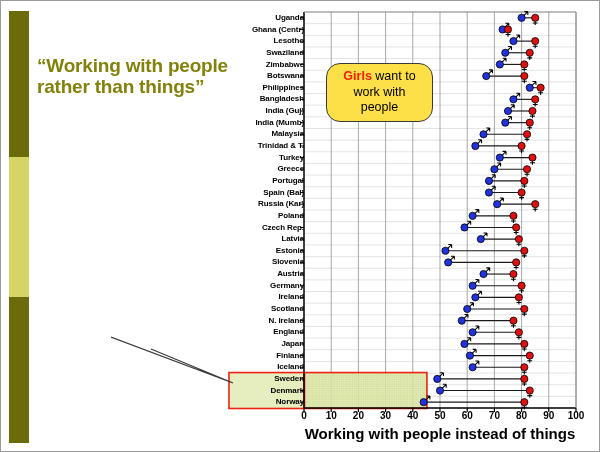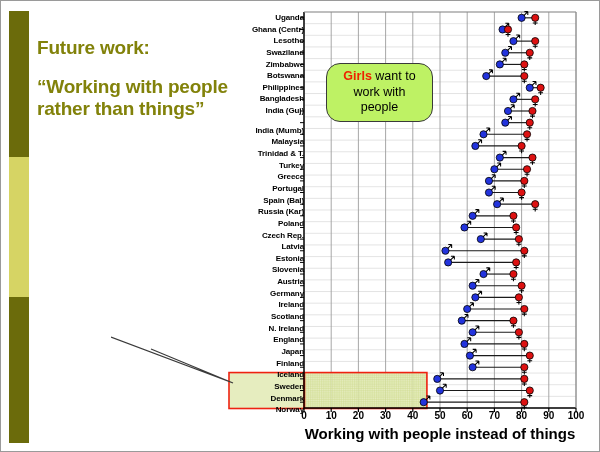--- a/index.html
+++ b/index.html
@@ -29,21 +29,21 @@
     position:absolute; left:36px; top:36px; width:200px;
     color:#82820a;
     font-weight:bold; font-size:19px; line-height:1.12;
     letter-spacing:-0.2px;
   }
   #headline .ln2 { display:block; margin-top:18px; }
 
   
   .callout {
     position:absolute;
-    background:#bef264;
+    background:#fde047;
     border:1.3px solid #3a3a3a;
     border-radius:14px;
     text-align:center;
     color:#000;
     font-size:12.5px; line-height:1.25;
     padding:5px 7px;
     z-index:40;
   }
   #callout-girls { left:325px; top:62px; width:107px; }
   #callout-girls .hl { color:#ee2200; font-weight:bold; }
@@ -76,21 +76,20 @@
 </head>
 <body>
 
 <div id="frame">
 
   <div class="sb" id="sb-top"></div>
   <div class="sb" id="sb-mid"></div>
   <div class="sb" id="sb-bot"></div>
 
   <div id="headline">
-    <span>Future work:</span>
     <span class="ln2">“Working with people rather than things”</span>
   </div>
 
   <svg id="chart" viewBox="0 0 600 452" preserveAspectRatio="none">
       <rect x="303" y="11" width="272" height="396" fill="#ffffff"></rect>
       <line x1="303" y1="11" x2="575" y2="11" stroke="#d9d9d9" stroke-width="0.7"></line>
       <line x1="303" y1="22.647058823529413" x2="575" y2="22.647058823529413" stroke="#d9d9d9" stroke-width="0.7"></line>
       <line x1="303" y1="34.294117647058826" x2="575" y2="34.294117647058826" stroke="#d9d9d9" stroke-width="0.7"></line>
       <line x1="303" y1="45.94117647058823" x2="575" y2="45.94117647058823" stroke="#d9d9d9" stroke-width="0.7"></line>
       <line x1="303" y1="57.588235294117645" x2="575" y2="57.588235294117645" stroke="#d9d9d9" stroke-width="0.7"></line>
@@ -570,21 +569,21 @@
   <div id="ylabels" style="top: 11px;">
       <div style="height: 11.6471px; line-height: 11.6471px;">Uganda</div>
       <div style="height: 11.6471px; line-height: 11.6471px;">Ghana (Centr)</div>
       <div style="height: 11.6471px; line-height: 11.6471px;">Lesotho</div>
       <div style="height: 11.6471px; line-height: 11.6471px;">Swaziland</div>
       <div style="height: 11.6471px; line-height: 11.6471px;">Zimbabwe</div>
       <div style="height: 11.6471px; line-height: 11.6471px;">Botswana</div>
       <div style="height: 11.6471px; line-height: 11.6471px;">Philippines</div>
       <div style="height: 11.6471px; line-height: 11.6471px;">Bangladesh</div>
       <div style="height: 11.6471px; line-height: 11.6471px;">India (Guj)</div>
-      <div style="height: 11.6471px; line-height: 11.6471px; margin-top: 8px;">India (Mumb)</div>
+      <div style="height: 11.6471px; line-height: 11.6471px;">India (Mumb)</div>
       <div style="height: 11.6471px; line-height: 11.6471px;">Malaysia</div>
       <div style="height: 11.6471px; line-height: 11.6471px;">Trinidad &amp; T.</div>
       <div style="height: 11.6471px; line-height: 11.6471px;">Turkey</div>
       <div style="height: 11.6471px; line-height: 11.6471px; text-align: right;">Greece</div>
       <div style="height: 11.6471px; line-height: 11.6471px;">Portugal</div>
       <div style="height: 11.6471px; line-height: 11.6471px;">Spain (Bal)</div>
       <div style="height: 11.6471px; line-height: 11.6471px;">Russia (Kar)</div>
       <div style="height: 11.6471px; line-height: 11.6471px;">Poland</div>
       <div style="height: 11.6471px; line-height: 11.6471px;">Czech Rep.</div>
       <div style="height: 11.6471px; line-height: 11.6471px;">Latvia</div>

